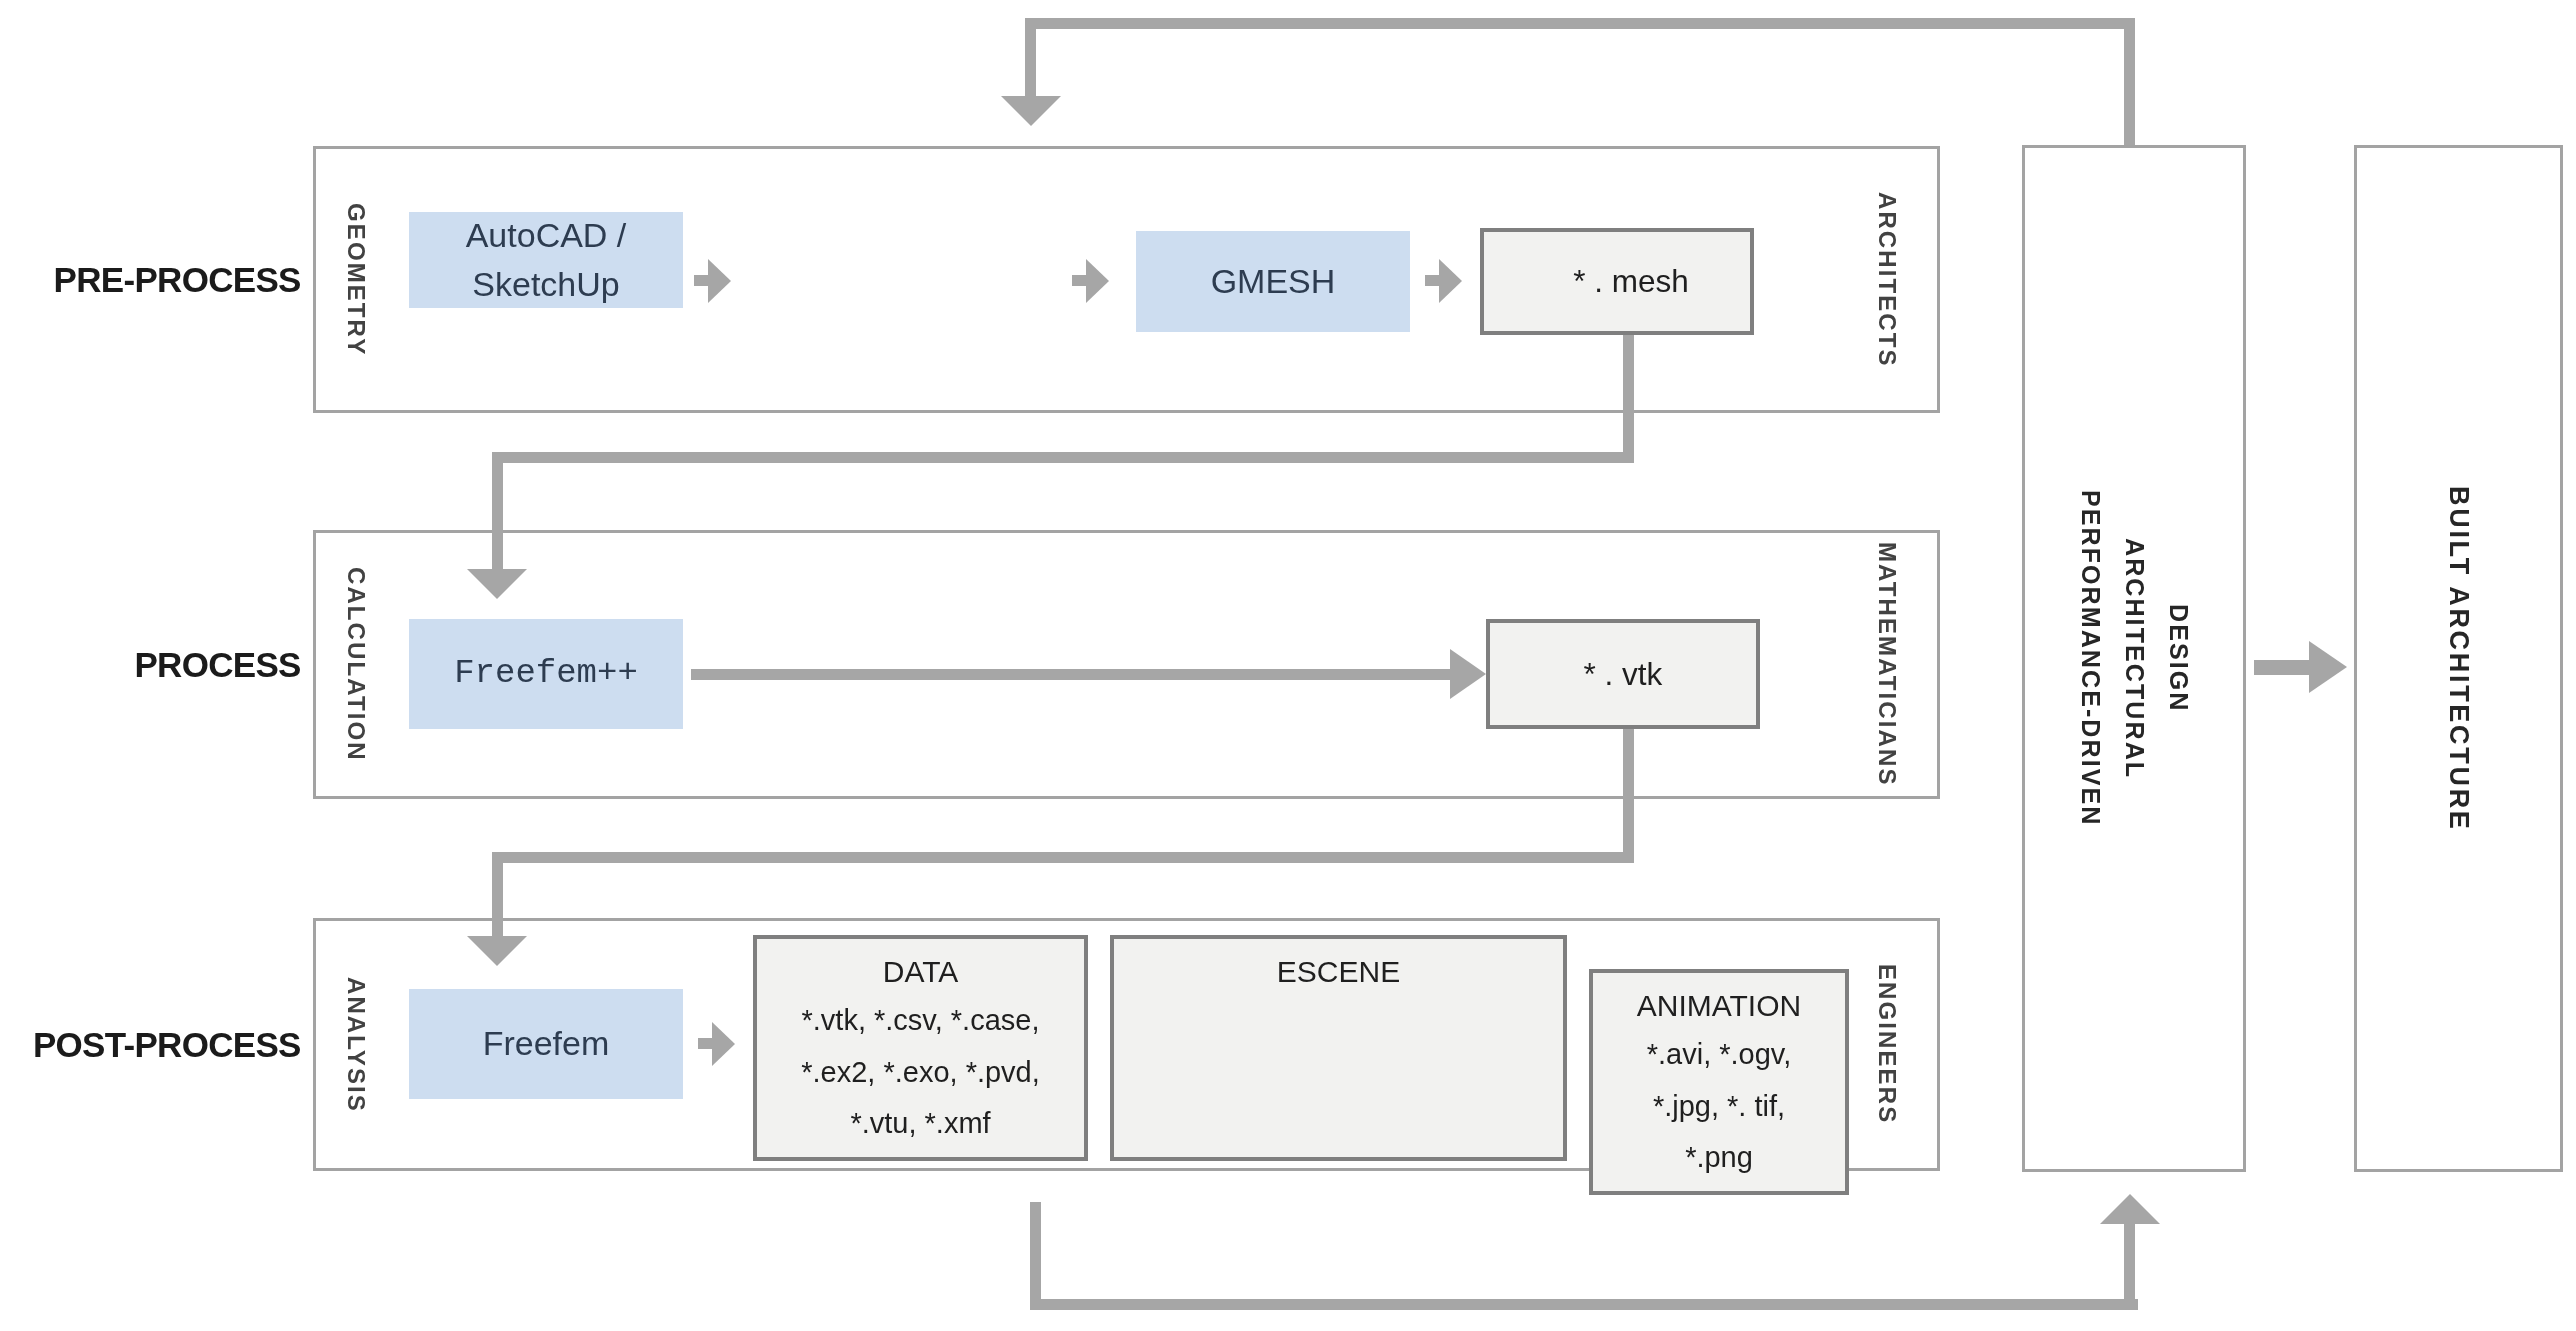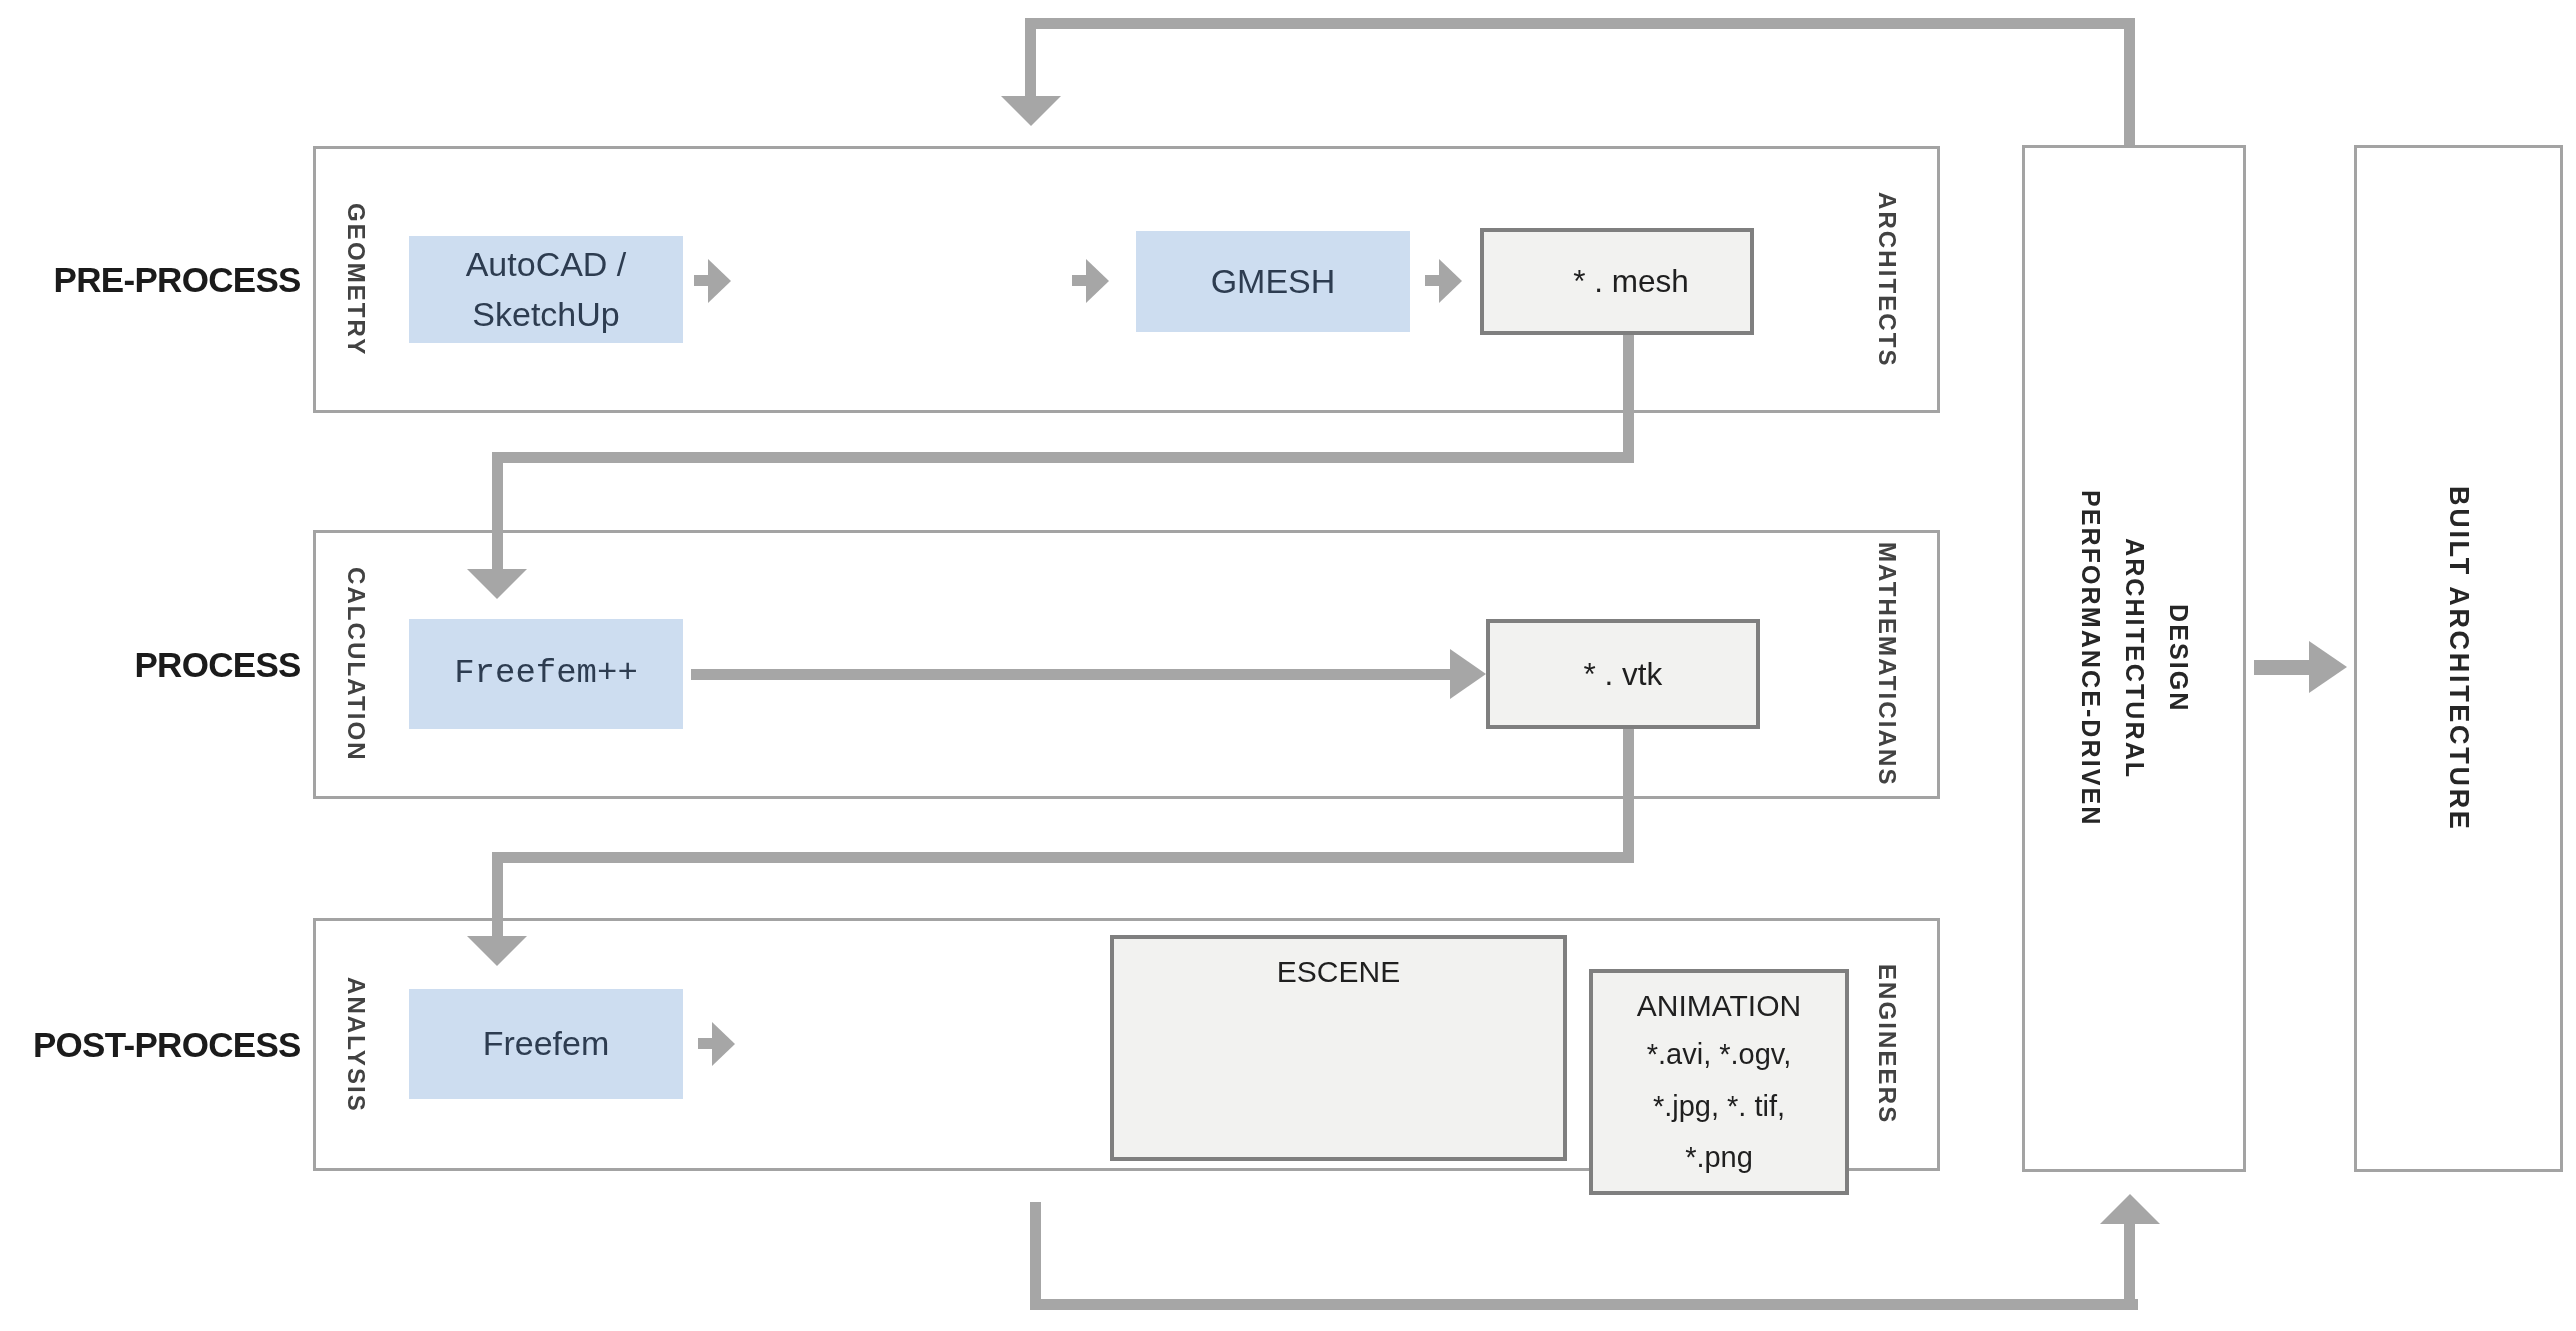--- a/index.html
+++ b/index.html
@@ -117,21 +117,21 @@
   <div class="vlabel" style="left:1863px;top:146px;height:267px;">
     <span class="vtext">ARCHITECTS</span>
   </div>
   <div class="vlabel" style="left:1863px;top:530px;height:269px;">
     <span class="vtext">MATHEMATICIANS</span>
   </div>
   <div class="vlabel" style="left:1863px;top:918px;height:253px;">
     <span class="vtext">ENGINEERS</span>
   </div>
 
-  <div class="tool" style="left:409px;top:236px;width:274px;height:107px;">AutoCAD /
+  <div class="tool" style="left:409px;top:212px;width:274px;height:96px;">AutoCAD /
 SketchUp</div>
   <div class="sarrow" style="left:694px;top:259px;">
       <div class="tail"></div>
       <div class="head"></div>
     </div>
   <div class="sarrow" style="left:1072px;top:259px;">
       <div class="tail"></div>
       <div class="head"></div>
     </div>
   <div class="tool" style="left:1136px;top:231px;width:274px;height:101px;">GMESH</div>
@@ -145,20 +145,26 @@
   <div class="cline" style="left:691px;top:669px;width:760px;height:11px;"></div>
   <div class="head-right" style="left:1450px;top:649px;"></div>
   <div class="file" style="left:1486px;top:619px;width:274px;height:110px;">* . vtk</div>
 
   <div class="tool" style="left:409px;top:989px;width:274px;height:110px;">Freefem</div>
   <div class="sarrow" style="left:698px;top:1022px;">
       <div class="tail"></div>
       <div class="head"></div>
     </div>
 
+  <div class="outbox" style="left:753px;top:935px;width:335px;height:226px;">
+    <div class="title">DATA</div>
+    <div class="formats">*.vtk, *.csv, *.case,
+*.ex2, *.exo, *.pvd,
+*.vtu, *.xmf</div>
+  </div>
   <div class="outbox" style="left:1110px;top:935px;width:457px;height:226px;">
     <div class="title">ESCENE</div>
   </div>
   <div class="outbox" style="left:1589px;top:935px;width:260px;height:226px;margin-top:34px;">
     <div class="title">ANIMATION</div>
     <div class="formats">*.avi, *.ogv,
 *.jpg, *. tif,
 *.png</div>
   </div>
 

